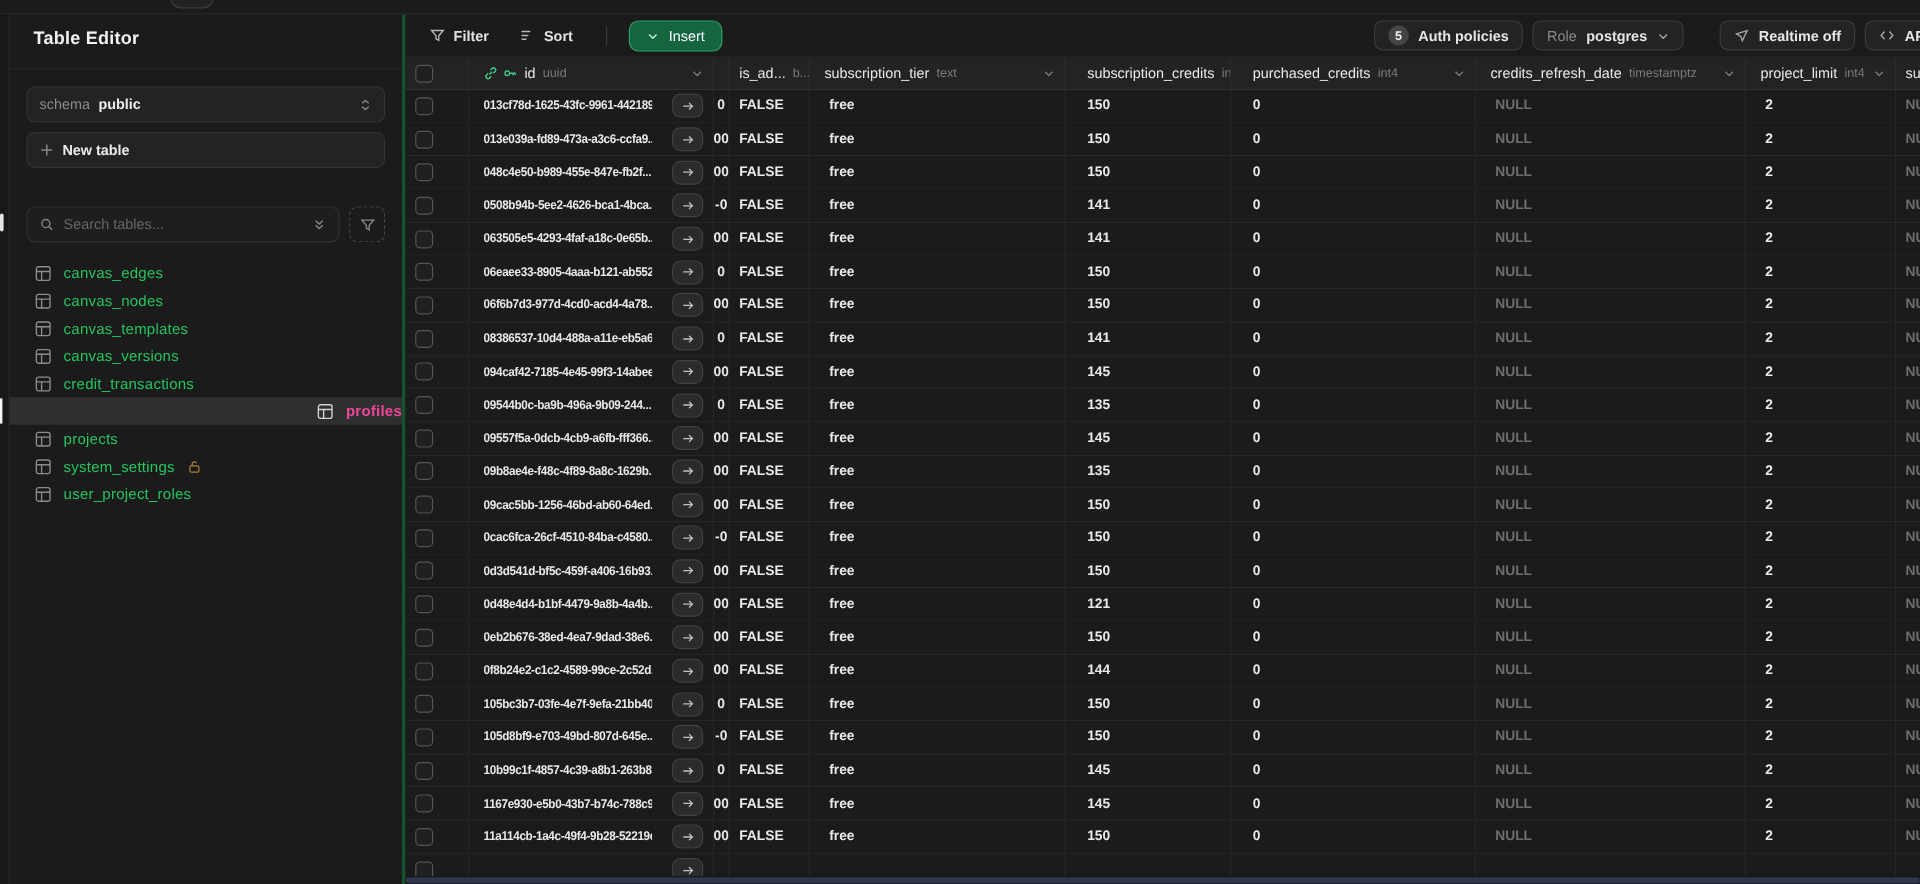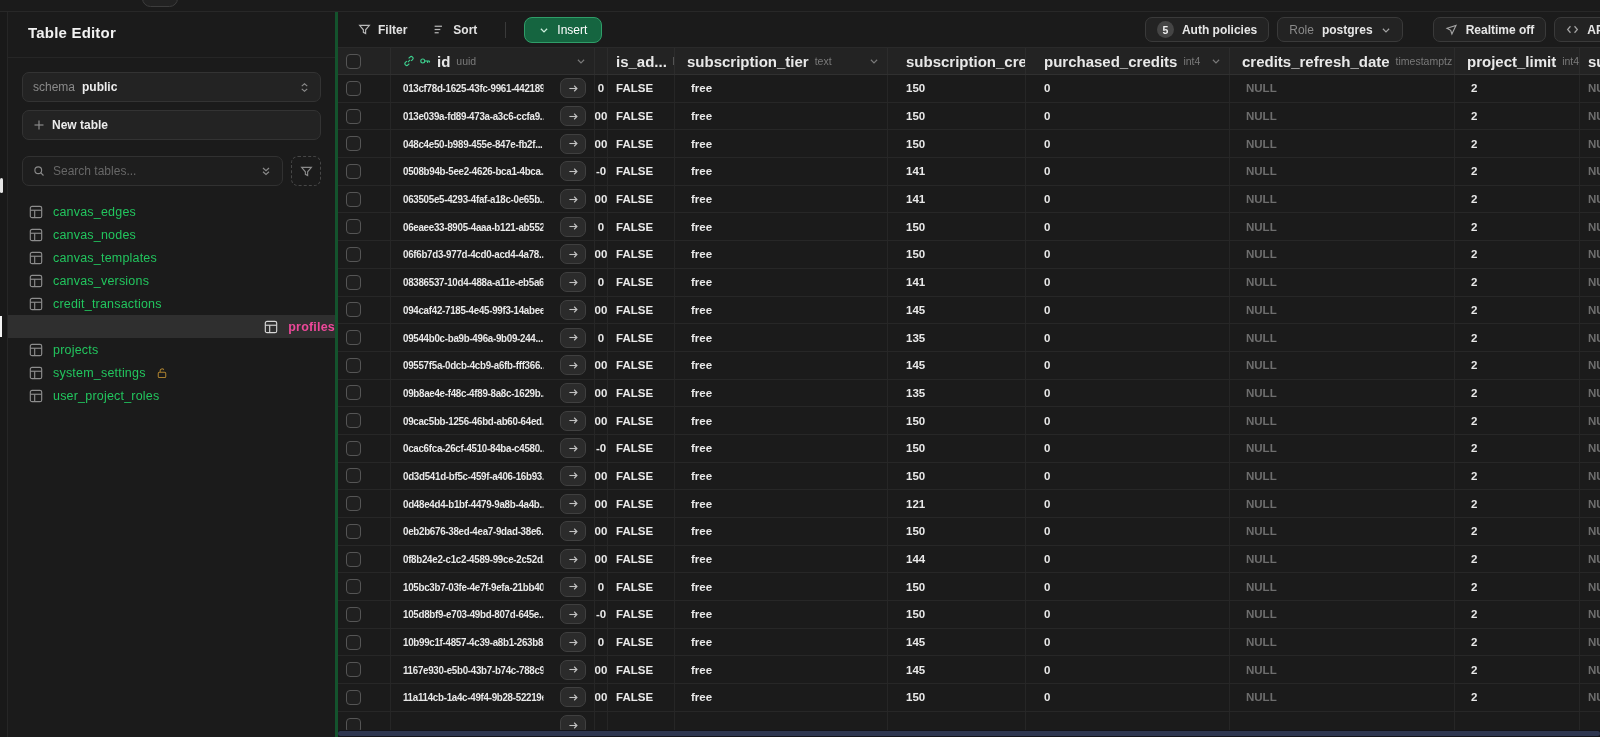--- a/index.html
+++ b/index.html
@@ -29,21 +29,21 @@
   .sb-title { font-size: 15px; font-weight: 700; color: #f2f2f2; letter-spacing: .2px; }
   .sb-controls { padding: 14px 14px 0; }
   .control-box {
     height: 30px; border: 1px solid #333; background: #232323; border-radius: 7px;
     display: flex; align-items: center; gap: 7px; padding: 0 10px; cursor: pointer;
   }
   .control-box + .control-box { margin-top: 8px; }
   .muted { color: #8a8a8a; }
   .strong { color: #ececec; font-weight: 700; }
   .spacer { flex: 1; }
-  .search-row { display: flex; gap: 8px; margin: 16px 14px 12px; }
+  .search-row { display: flex; gap: 8px; margin: 32px 14px 12px; }
   .search-box {
     flex: 1; height: 30px; border: 1px solid #313131; border-radius: 7px; background: #1e1e1e;
     display: flex; align-items: center; gap: 8px; padding: 0 10px;
   }
   .placeholder { color: #676767; font-size: 12px; }
   .filter-sq {
     width: 30px; height: 30px; border: 1px dashed #474747; border-radius: 7px;
     display: flex; align-items: center; justify-content: center; background: transparent; cursor: pointer;
   }
   .table-list { margin-top: 2px; }
@@ -91,21 +91,21 @@
   }
   .realtime { margin-left: 22px; }
 
   
   .grid { flex: 1; min-height: 0; overflow: hidden; position: relative; background: #1b1b1b; }
   .grid-header { height: 27px; background: #232323; border-bottom: 1px solid #303030; display: flex; }
   .hcell {
     display: flex; align-items: center; gap: 6px; padding: 0 8px 0 12px;
     border-right: 1px solid #2c2c2c; flex-shrink: 0; cursor: pointer; overflow: hidden;
   }
-  .hname { font-size: 15px; font-weight: 700; color: #e8e8e8; white-space: nowrap; }
+  .hname { font-size: 12px; font-weight: 400; color: #e8e8e8; white-space: nowrap; }
   .htype { font-size: 10.5px; color: #7a7a7a; white-space: nowrap; }
   .hchev { margin-left: auto; color: #7a7a7a; }
   .key-icons { display: flex; align-items: center; gap: 4px; color: #3ecf8e; }
 
   .grid-body { position: absolute; top: 27px; left: 0; right: 0; bottom: 0; overflow: hidden; }
   .grow { height: 27.7px; display: flex; border-bottom: 1px solid #272727; background: #1b1b1b; }
   .cell {
     display: flex; align-items: center; padding: 0 8px 0 16px;
     border-right: 1px solid #262626; flex-shrink: 0; overflow: hidden; white-space: nowrap;
     font-size: 11.5px; font-weight: 700; color: #e9e9e9; cursor: default;

